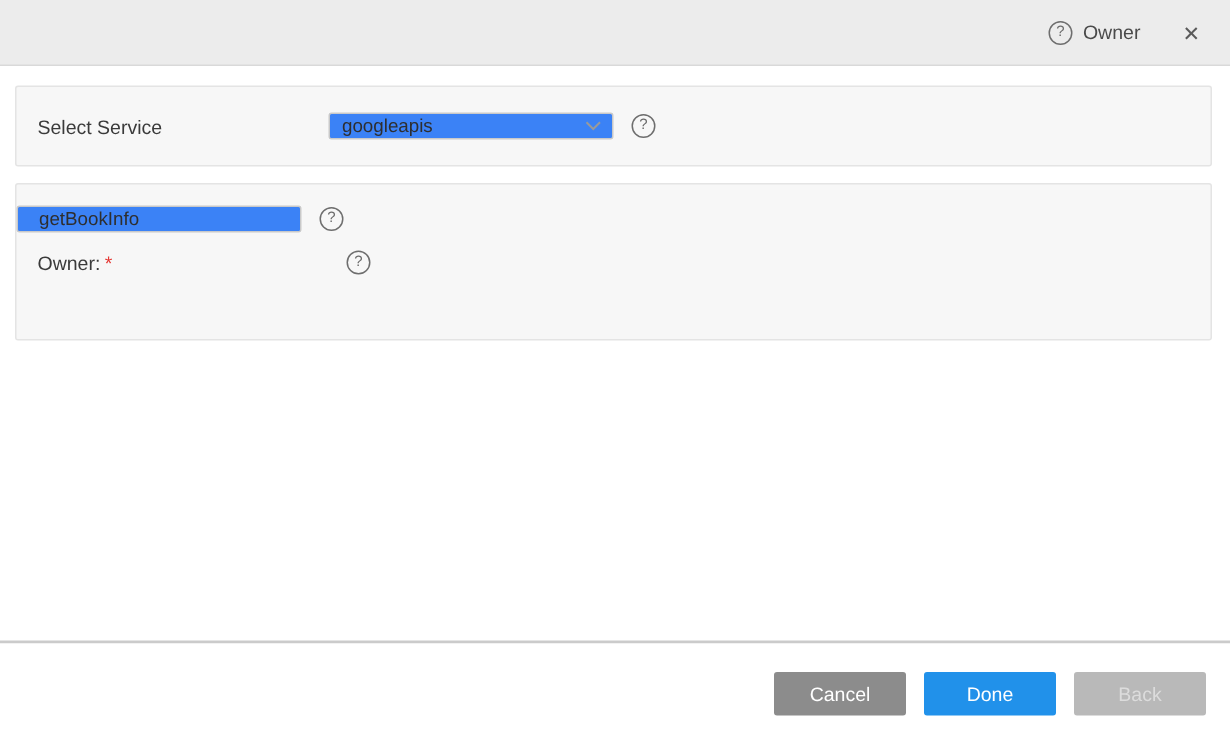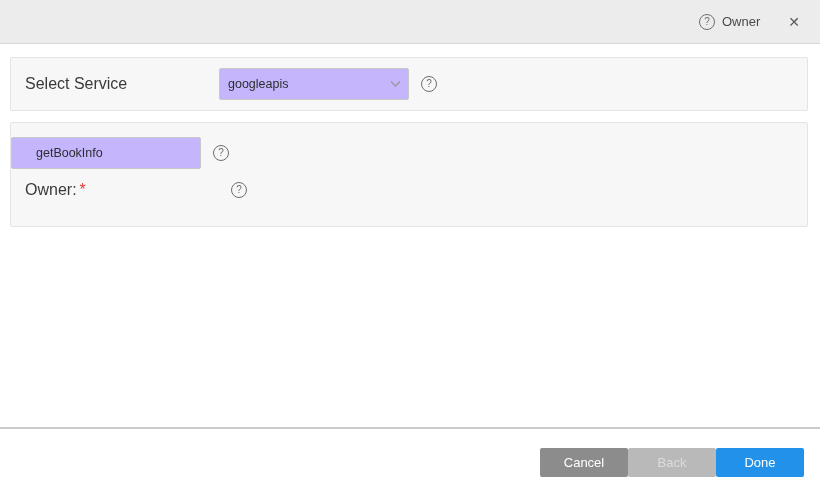--- a/index.html
+++ b/index.html
@@ -21,40 +21,40 @@
   .close-btn { margin-left:28px; color:#5a5a5a; font-size:14px; cursor:pointer; }
 
   
   .panel { position:absolute; left:10px; width:798px; background:#f7f7f7;
     border:1px solid #e4e4e4; border-radius:2px; }
   .panel-service { top:57px; height:54px; display:flex; align-items:center; }
   .panel-details { top:122px; height:105px; padding-top:14px; }
 
   .row { display:flex; align-items:center; margin-bottom:12px; }
   .panel-service .row { margin-bottom:0; width:100%; }
-  .label-cell { width:208px; padding-left:14px; font-size:16px; color:#3a3a3a; }
+  .label-cell { width:208px; padding-left:14px; font-size:13px; color:#3a3a3a; }
   .req { color:#e53935; margin-left:3px; }
 
-  .control { position:relative; width:190px; height:32px; background:#c4b5fd;
+  .control { position:relative; width:190px; height:18px; background:#3b82f6;
     border:1px solid #c9c9c9; border-radius:2px; font-size:12.5px; color:#2e2e2e;
     display:flex; align-items:center; padding:0 22px 0 8px; }
-  input.control { font-family:"Liberation Sans", sans-serif; outline:none; display:block; padding:0 24px; }
+  input.control { font-family:"Liberation Sans", sans-serif; outline:none; display:block; padding:0 14px; }
   .chev { position:absolute; right:7px; top:50%; transform:translateY(-50%);
     display:flex; align-items:center; }
   .select-arrow-box { position:absolute; right:1px; top:1px; bottom:1px; width:21px;
     background:#e6e6e6; border:1px solid #aaaaaa; border-radius:2px;
     display:flex; align-items:center; justify-content:center; }
   .help-inline { margin-left:12px; cursor:pointer; }
 
   
   .footer-sep { position:absolute; top:427px; left:0; width:820px; height:2px;
     background:#cbcbcb; }
   .footer { position:absolute; top:429px; left:0; width:820px; height:59px;
     display:flex; align-items:center; justify-content:flex-end;
-    padding:8px 16px 0 0; background:#ffffff; }
+    padding:8px 16px 0 0; gap:12px; background:#ffffff; }
   .btn { width:88px; height:29px; border:none; border-radius:2px; font-size:13px;
     font-family:"Liberation Sans", sans-serif; cursor:pointer; }
   .btn-cancel { background:#8c8c8c; color:#ffffff; }
   .btn-back { background:#b9b9b9; color:#dcdcdc; }
   .btn-done { background:#2191ea; color:#ffffff; }
 </style>
 </head>
 <body>
 
 <div class="header">
@@ -92,15 +92,15 @@
     <div class="label-cell">
       <span>Owner:</span><span class="req">*</span>
     </div>
     <span class="q-icon help-inline">?</span>
   </div>
 </div>
 
 <div class="footer-sep"></div>
 <div class="footer">
   <button class="btn btn-cancel">Cancel</button>
+  <button class="btn btn-done">Done</button>
   <button class="btn btn-back">Back</button>
-  <button class="btn btn-done">Done</button>
 </div>
 
 </body></html>

